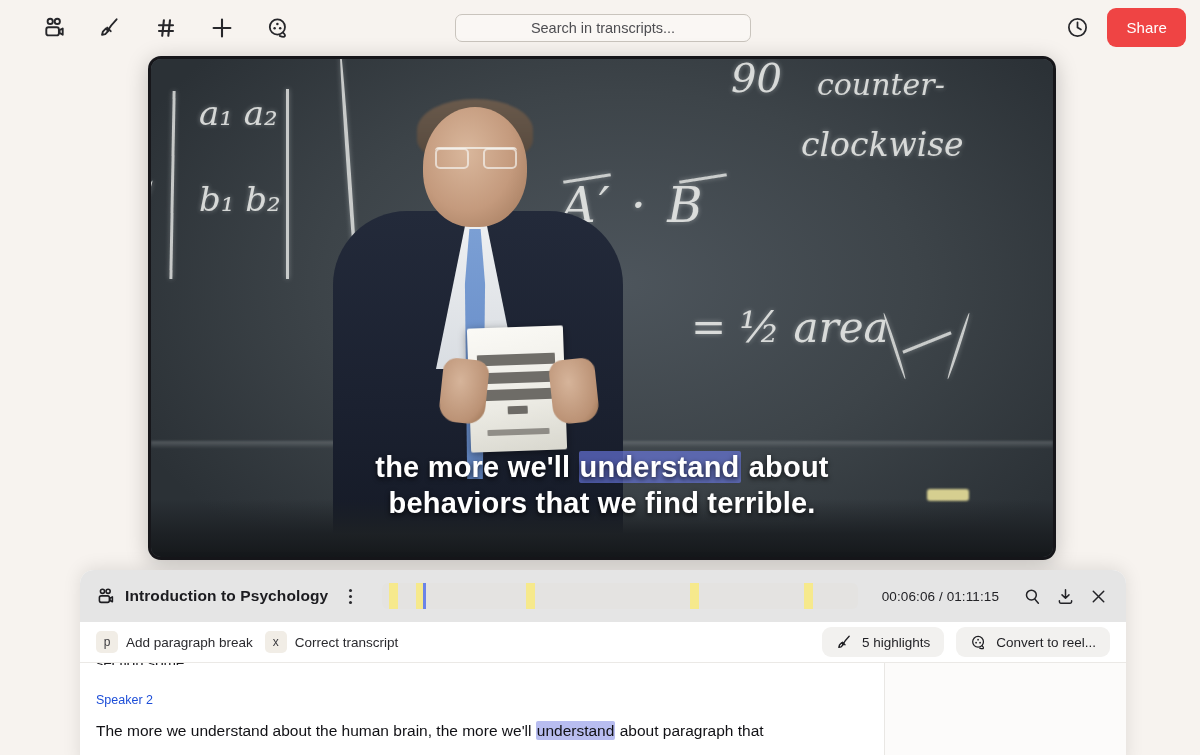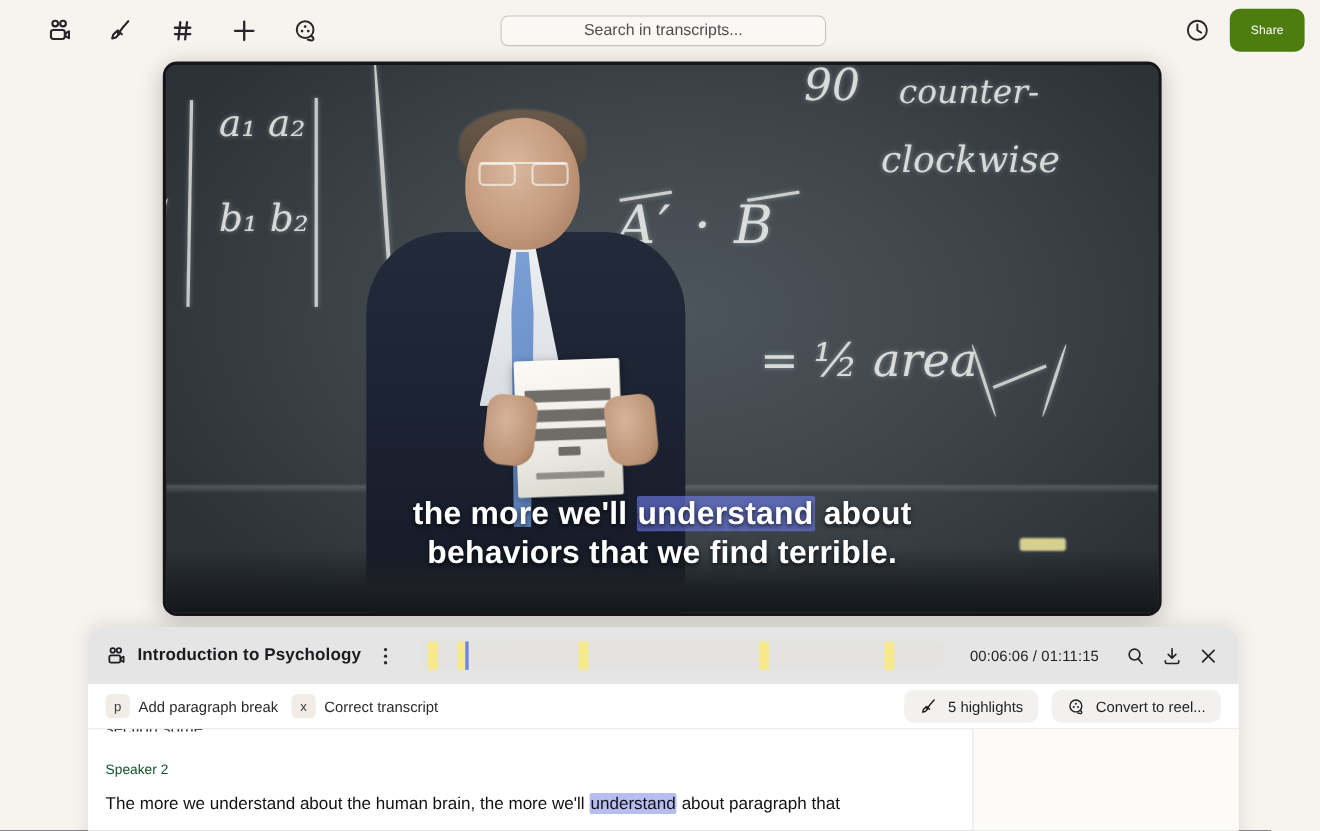--- a/index.html
+++ b/index.html
@@ -58,28 +58,28 @@
   .search-box::placeholder { color: #4e4e52; opacity: 1; }
 
   .tool-right {
     position: absolute;
     right: 14px; top: 8px;
     display: flex;
     align-items: center;
     gap: 12px;
   }
   .share-btn {
-    background: #4d7c0f;
+    background: #ef4444;
     color: #ffffff;
     border: none;
     border-radius: 9px;
     height: 39px;
     padding: 0 19px;
     font-family: "Liberation Sans", sans-serif;
-    font-size: 11px;
+    font-size: 15px;
     cursor: pointer;
     letter-spacing: 0.1px;
   }
 
   
   .video-shell {
     position: absolute;
     left: 148px; top: 56px;
     width: 908px; height: 504px;
     background: #16161a;
@@ -354,21 +354,21 @@
   .tr-clipped {
     font-size: 15px;
     color: #1c1c20;
     line-height: 20px;
     margin-top: -10px;
     height: 12px;
     overflow: hidden;
   }
   .tr-speaker {
     font-size: 12.5px;
-    color: #14532d;
+    color: #1d4ed8;
     margin-top: 28px;
     font-weight: 400;
   }
   .tr-line {
     font-size: 15.5px;
     color: #111115;
     margin-top: 13px;
     line-height: 22px;
     white-space: nowrap;
   }

